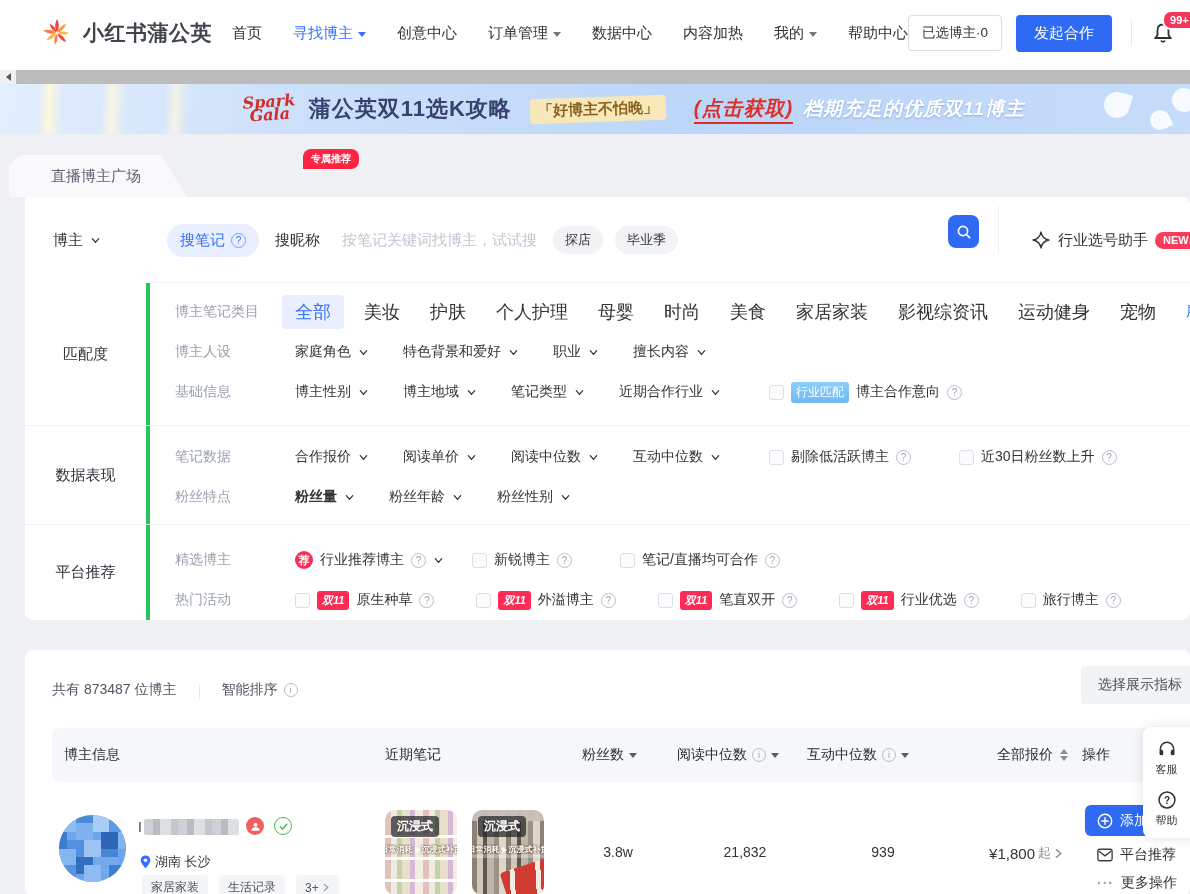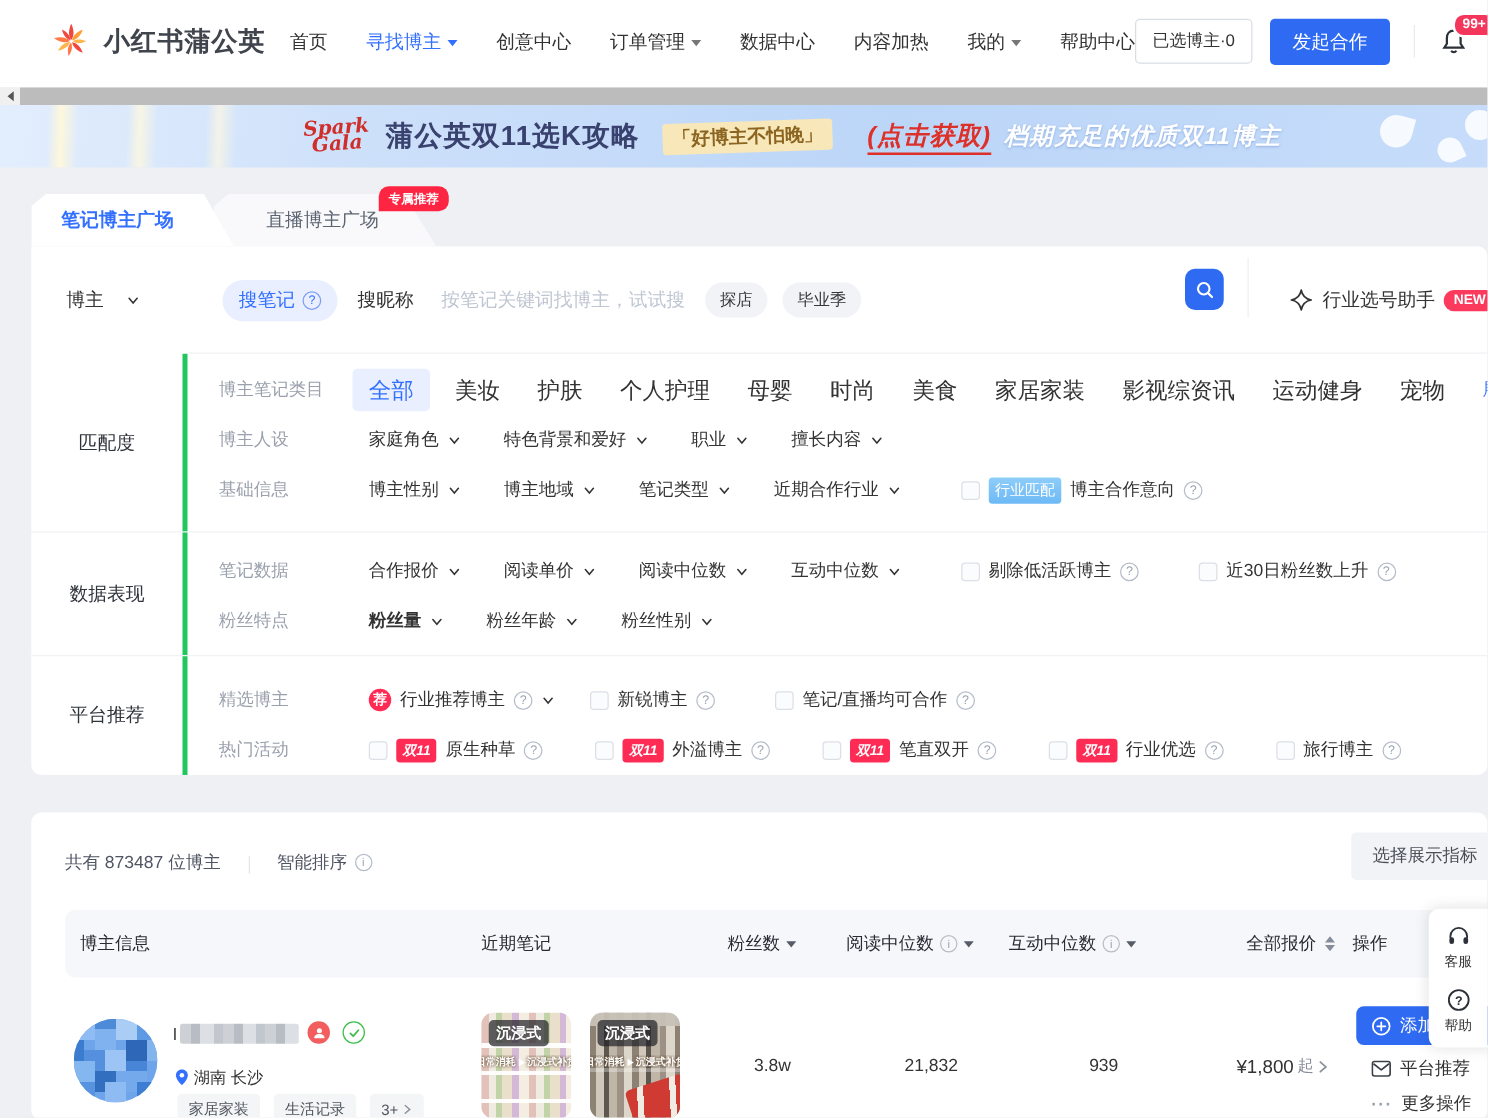--- a/index.html
+++ b/index.html
@@ -40,21 +40,21 @@
 .tabs{display:flex;height:42px;position:relative}
 .tab{position:relative;display:flex;align-items:center;font-size:15px;cursor:pointer}
 .tab-note{width:162px;background:#fff;clip-path:polygon(0 100%,0 10px,12px 0,138px 0,162px 100%);padding-left:24px;color:#3370ff;font-weight:bold;z-index:2}
 .tab-live{width:178px;margin-left:-16px;background:rgba(255,255,255,.62);clip-path:polygon(0 100%,0 10px,12px 0,152px 0,178px 100%);padding-left:42px;color:#5c6471;z-index:1}
 .tab-badge{position:absolute;left:278px;top:-6px;background:#fe2543;color:#fff;font-size:10px;font-weight:bold;padding:3px 8px;border-radius:8px 8px 8px 0;z-index:3}
 .panel{background:#fff;width:1165px;position:relative}
 .fpanel{border-radius:0 8px 8px 8px}
 
 .search-row{height:86px;display:flex;align-items:center;padding-left:28px;position:relative;white-space:nowrap}
 .search-row::after{content:"";position:absolute;left:125px;right:0;bottom:0;height:1px;background:#f0f2f5}
-.scope{display:flex;align-items:center;gap:18px;font-size:15px;color:#333;cursor:pointer}
+.scope{display:flex;align-items:center;gap:7px;font-size:15px;color:#333;cursor:pointer}
 .mode-note{display:flex;align-items:center;gap:6px;background:#e9efff;color:#3370ff;border-radius:17px;padding:7px 13px;font-size:15px;margin-left:66px}
 .mode-nick{margin-left:16px;font-size:15px;color:#333}
 .search-ph{margin-left:22px;font-size:15px;color:#bfc6d2}
 .sug{margin-left:16px;display:flex;gap:12px}
 .sug-pill{background:#f2f3f6;border-radius:15px;padding:5px 12px;font-size:13px;color:#33373d}
 .search-btn{position:absolute;left:923px;top:18px;width:31px;height:33px;border-radius:8px;background:#2f6bf2;display:flex;align-items:center;justify-content:center}
 .search-divider{position:absolute;left:973px;top:9px;width:1px;height:48px;background:#eef0f4}
 .assistant{position:absolute;left:1006px;top:0;height:86px;display:flex;align-items:center;gap:7px;font-size:15px;color:#333;white-space:nowrap}
 .new-badge{background:#fb3a5e;color:#fff;font-size:11px;font-weight:bold;padding:2.5px 8px;border-radius:10px}
 
@@ -219,23 +219,20 @@
   <span class="banner-quote">「好博主不怕晚」</span>
   <span class="banner-cta">(点击获取)</span>
   <span class="banner-desc">档期充足的优质双11博主</span>
   <div class="flower" style="right:60px;top:8px;width:26px;height:26px;transform:rotate(15deg)"></div>
   <div class="flower" style="right:20px;top:26px;width:20px;height:20px;transform:rotate(65deg)"></div>
   <div class="flower" style="right:-6px;top:4px;width:24px;height:24px;transform:rotate(40deg)"></div>
 </div>
 
 <div class="content">
   <div class="tabs">
-    <div class="tab tab-note">
-        <span>笔记博主广场</span>
-      </div>
     <div class="tab tab-live">
         <span>直播博主广场</span>
       </div>
     <span class="tab-badge">专属推荐</span>
   </div>
 
   <section class="panel fpanel">
     <div class="search-row">
       <span class="scope">
           <span>博主</span>

